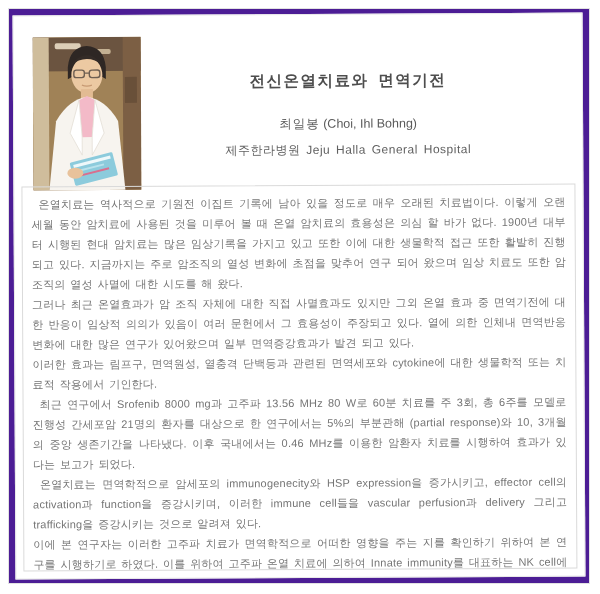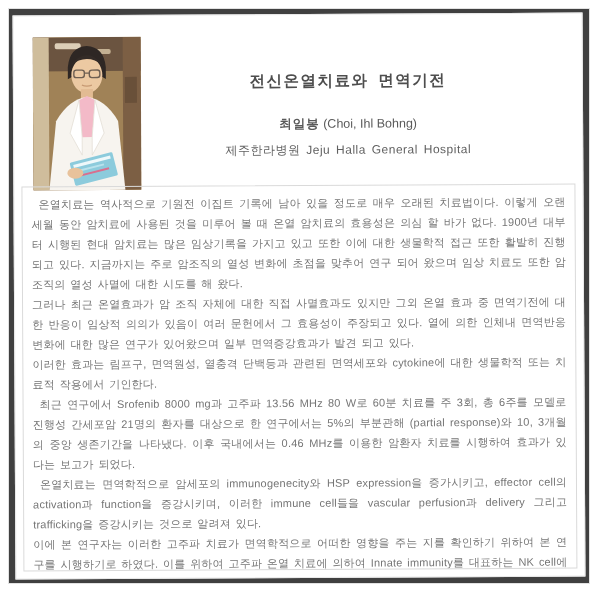--- a/index.html
+++ b/index.html
@@ -7,21 +7,21 @@
   body {
     position: relative;
     background: #ffffff;
     font-family: "Liberation Sans", "DejaVu Sans", sans-serif;
     overflow: hidden;
   }
   .scan-frame {
     position: absolute;
     top: 8px; left: 8px; right: 10px; bottom: 10px;
     border: 1px solid #e2e2e2;
-    background: #404040;
+    background: #4c1d95;
   }
   .page {
     position: absolute;
     top: 5px; left: 5px; right: 5px; bottom: 5px;
     border: 1px solid #e9e9e9;
     background: #ffffff;
     transform: rotate(-0.3deg);
   }
   .author-photo {
     position: absolute;
@@ -45,21 +45,21 @@
     letter-spacing: 1.5px;
     word-spacing: 4px;
     color: #4e4e4e;
   }
   .author-line {
     position: absolute;
     left: 0; right: 0; top: 101px;
     font-size: 12.5px;
     color: #5a5a5a;
   }
-  .author-line .author-name { font-weight: bold; letter-spacing: 1px; }
+  .author-line .author-name { font-weight: normal; letter-spacing: 1px; }
   .affiliation-line {
     position: absolute;
     left: 0; right: 0; top: 127px;
     font-size: 12px;
     letter-spacing: 0.5px;
     word-spacing: 2px;
     color: #5f5f5f;
   }
   .abstract-box {
     position: absolute;

